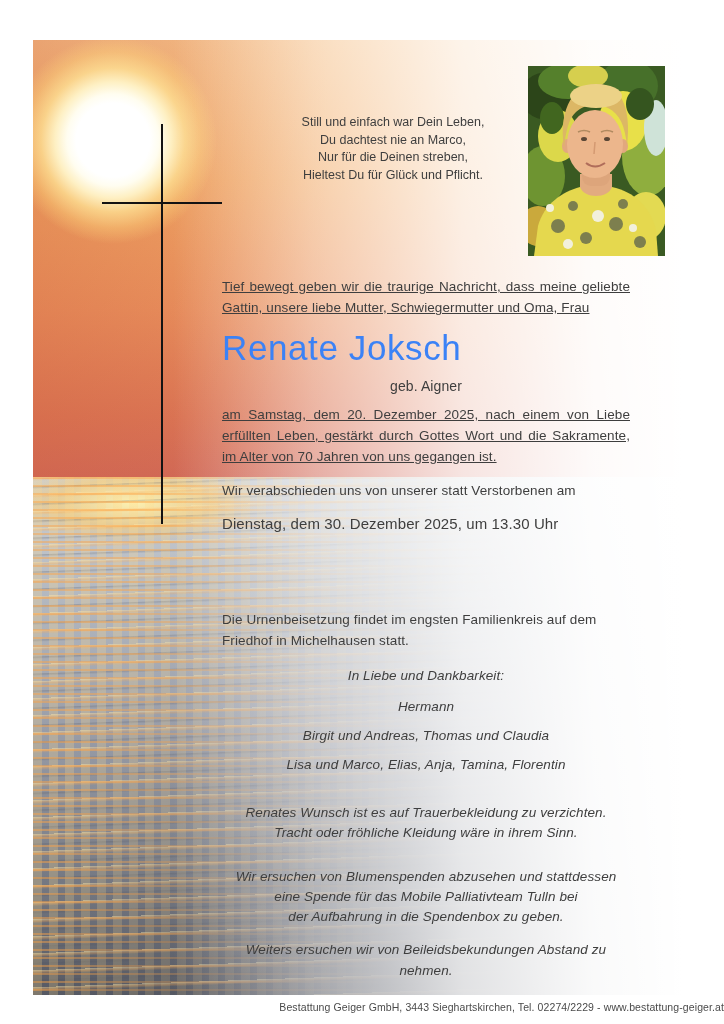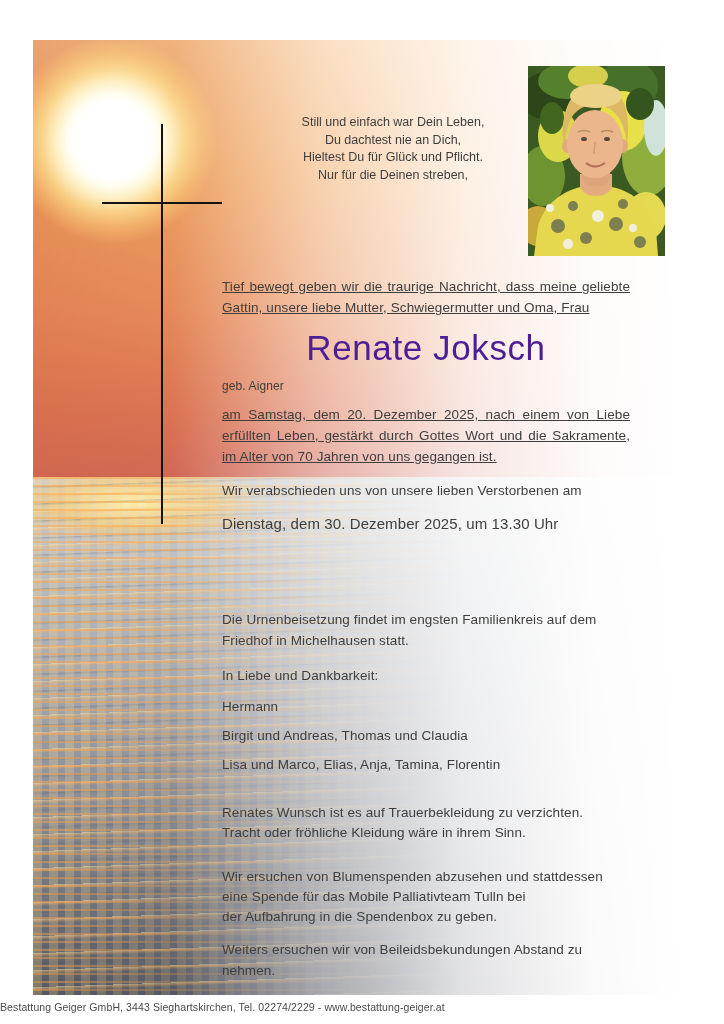--- a/index.html
+++ b/index.html
@@ -50,28 +50,28 @@
 
   .photo{position:absolute;left:495px;top:26px;width:137px;height:190px;overflow:hidden;}
   .photo svg{display:block;}
 
   .poem{position:absolute;left:230px;top:74px;width:260px;text-align:center;
     font-size:12.5px;line-height:17.5px;color:#3e3e3e;}
 
   .tb{position:absolute;left:189px;width:408px;color:#3e3e3e;
     font-size:13.5px;line-height:21px;letter-spacing:0.1px;}
   .justify{text-align:justify;text-decoration:underline;}
-  .center{text-align:left;}
-  .name{font-size:35px;line-height:40px;letter-spacing:0.6px;color:#4c1d95;text-align:center;font-weight:400;}
-  .maiden{font-size:12px;}
+  .center{text-align:center;font-style:italic;}
+  .name{font-size:35px;line-height:40px;letter-spacing:0.6px;color:#3b82f6;font-weight:400;}
+  .maiden{font-size:14px;text-align:center;}
   .datetime{font-size:15px;}
   .lines20 div{line-height:20px;}
   .mourner{line-height:29px;}
 
-  .footer{position:absolute;left:0;top:993px;width:724px;text-align:left;
+  .footer{position:absolute;left:0;top:993px;width:724px;text-align:right;
     font-size:10.5px;letter-spacing:0.1px;color:#4a4a4a;}
 </style>
 </head>
 <body>
 
 <div class="page">
   <div class="card">
     <div class="sky"></div>
     <div class="sun"></div>
     <div class="sea"></div>
@@ -117,34 +117,34 @@
         <path d="M73,66 Q79,63 85,66" stroke="#b08a60" stroke-width="1.6" fill="none"></path>
         <ellipse cx="56" cy="73" rx="3" ry="2" fill="#5a4736"></ellipse>
         <ellipse cx="79" cy="73" rx="3" ry="2" fill="#5a4736"></ellipse>
         <path d="M67,76 L66,88" stroke="#d49a72" stroke-width="1.5" fill="none"></path>
         <path d="M58,97 Q67,104 77,97" stroke="#b06d5a" stroke-width="2" fill="none"></path>
       </svg>
     </div>
 
     <div class="poem">
       <div>Still und einfach war Dein Leben,</div>
-      <div>Du dachtest nie an Dich,</div>
+      <div>Du dachtest nie an Marco,</div>
+      <div>Nur für die Deinen streben,</div>
       <div>Hieltest Du für Glück und Pflicht.</div>
-      <div>Nur für die Deinen streben,</div>
     </div>
 
     <div class="tb justify" style="top:236px">Tief bewegt geben wir die traurige Nachricht, dass meine geliebte Gattin, unsere liebe Mutter, Schwiegermutter und Oma, Frau</div>
 
     <div class="tb name" style="top:288px">Renate Joksch</div>
 
     <div class="tb maiden" style="top:336px">geb. Aigner</div>
 
     <div class="tb justify" style="top:364px">am Samstag, dem 20. Dezember 2025, nach einem von Liebe erfüllten Leben, gestärkt durch Gottes Wort und die Sakramente, im Alter von 70 Jahren von uns gegangen ist.</div>
 
-    <div class="tb" style="top:440px">Wir verabschieden uns von unsere lieben Verstorbenen am</div>
+    <div class="tb" style="top:440px">Wir verabschieden uns von unserer statt Verstorbenen am</div>
 
     <div class="tb datetime" style="top:473px">Dienstag, dem 30. Dezember 2025, um 13.30 Uhr</div>
 
 
     <div class="tb" style="top:569px">Die Urnenbeisetzung findet im engsten Familienkreis auf dem Friedhof in Michelhausen statt.</div>
 
     <div class="tb center" style="top:625px">In Liebe und Dankbarkeit:</div>
 
     <div class="tb center" style="top:652px">
       <div class="mourner">Hermann</div>

